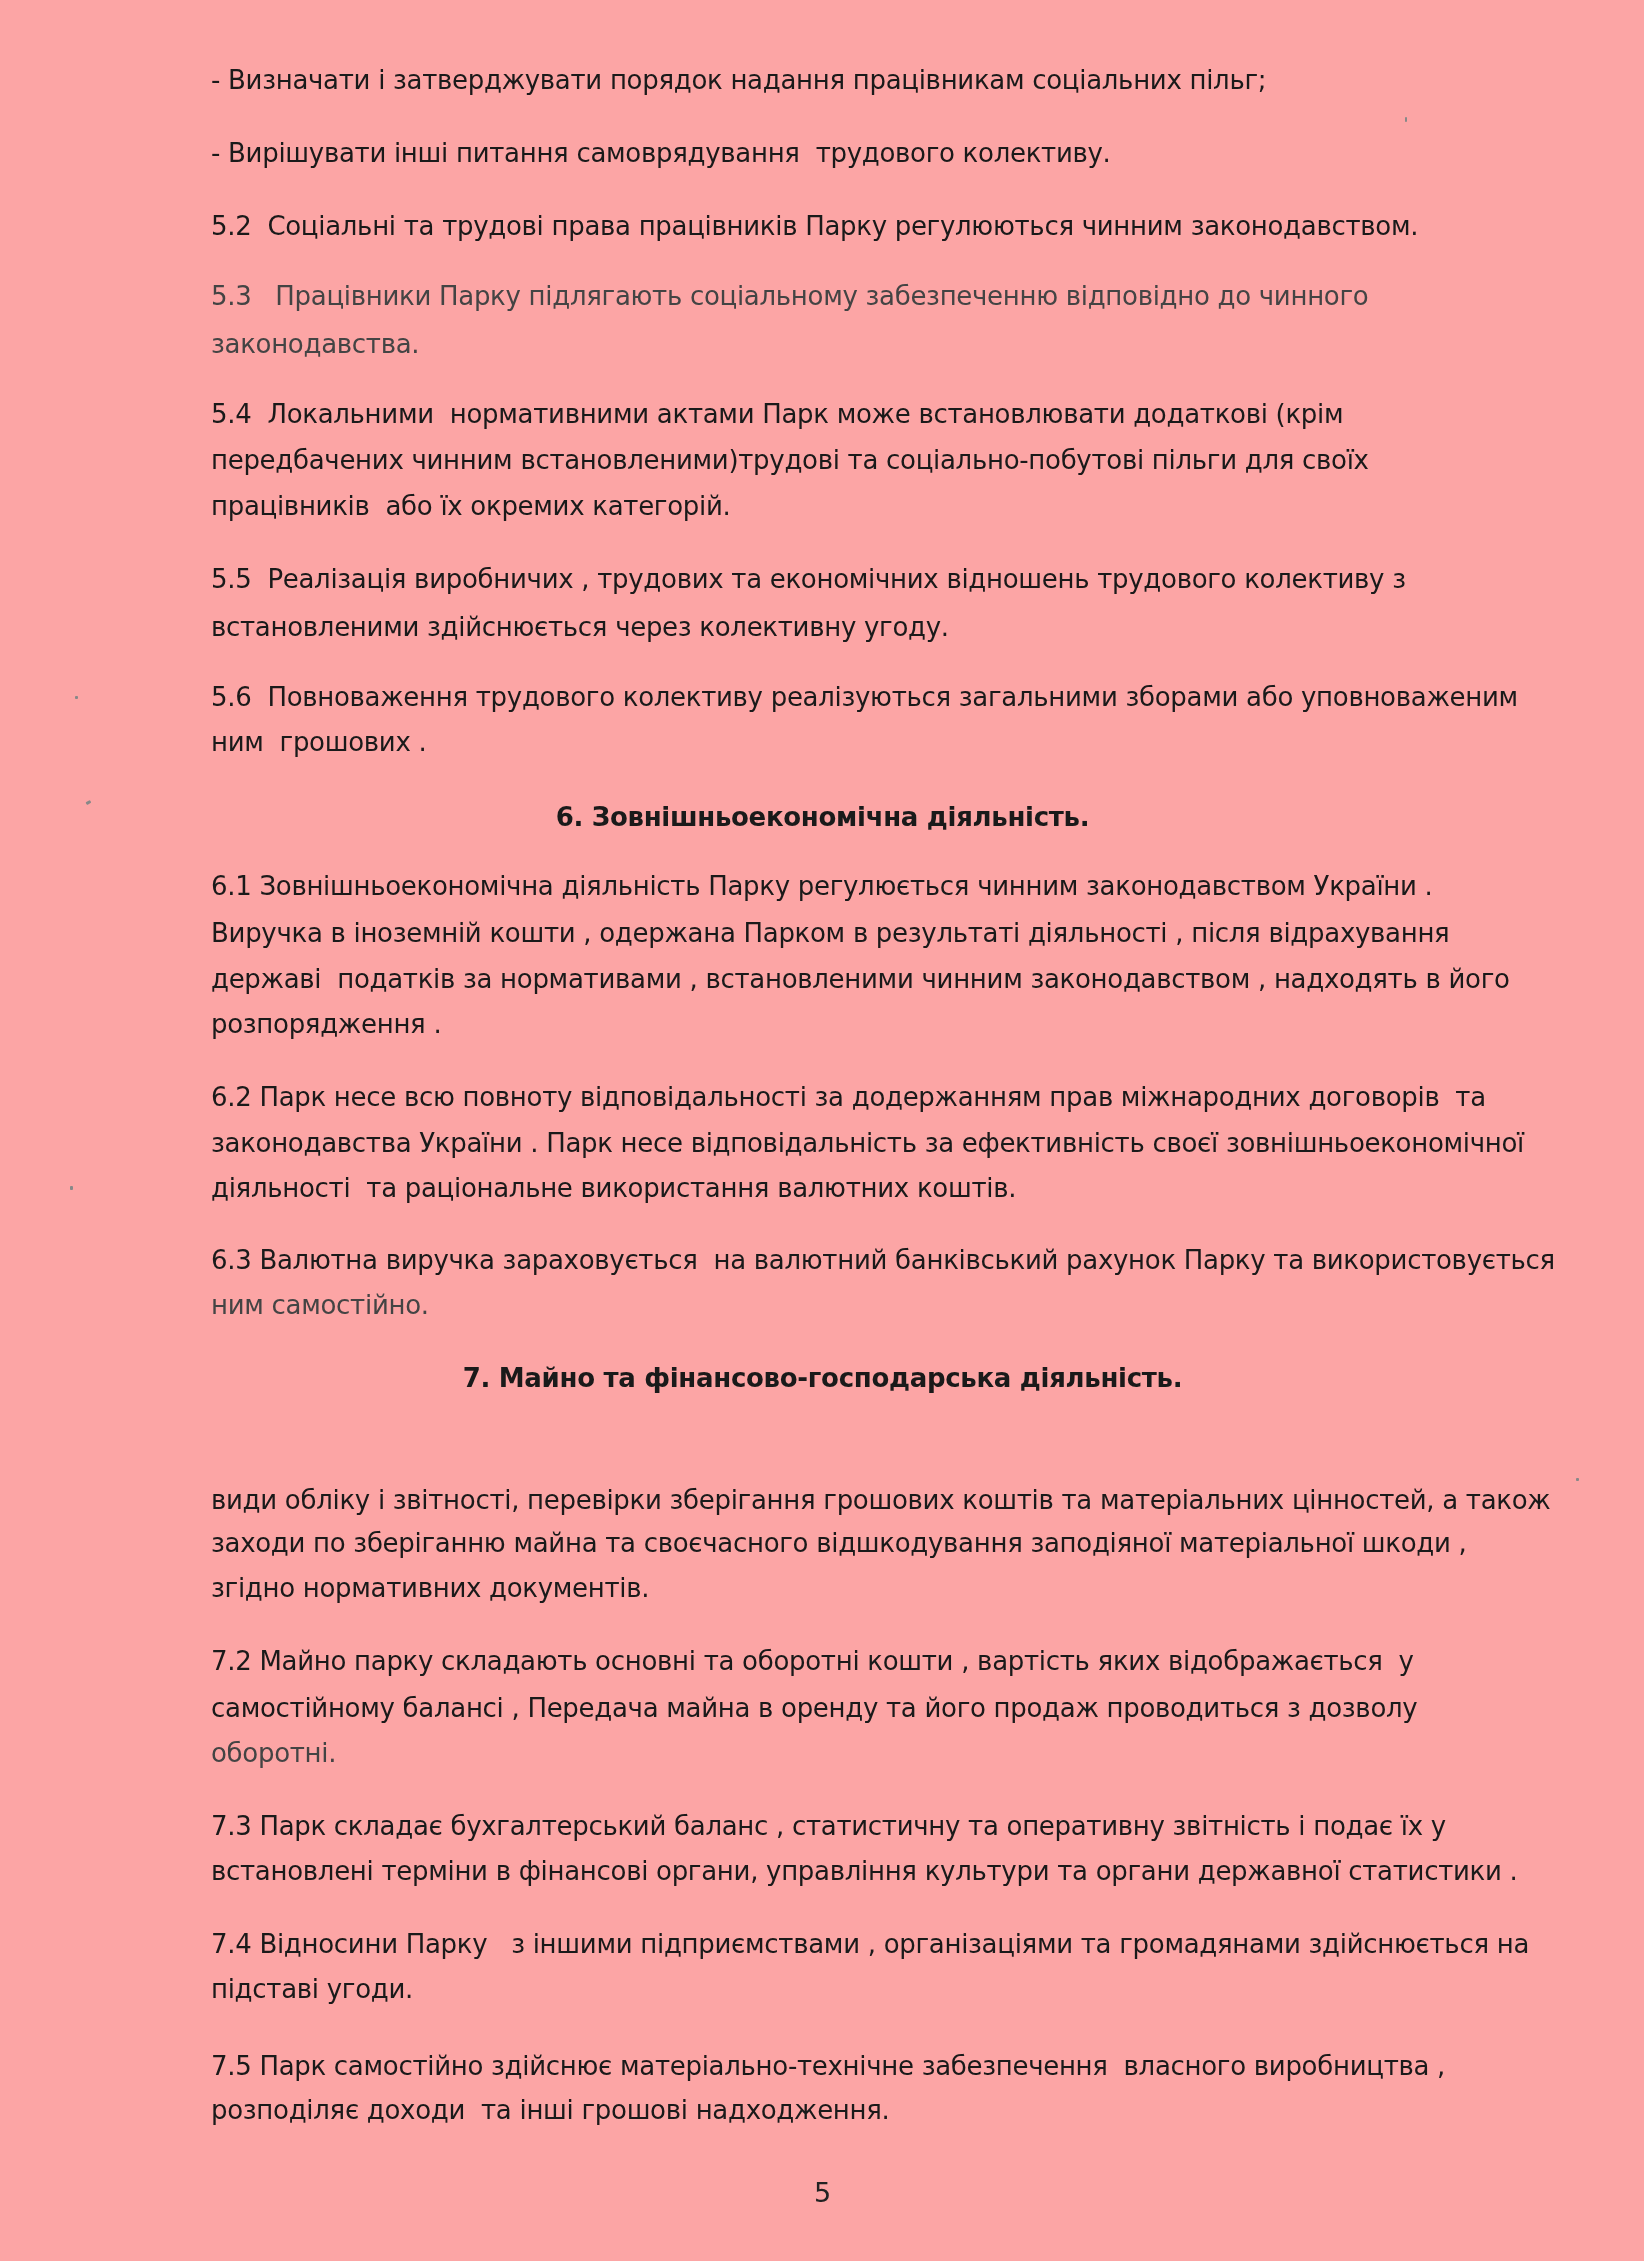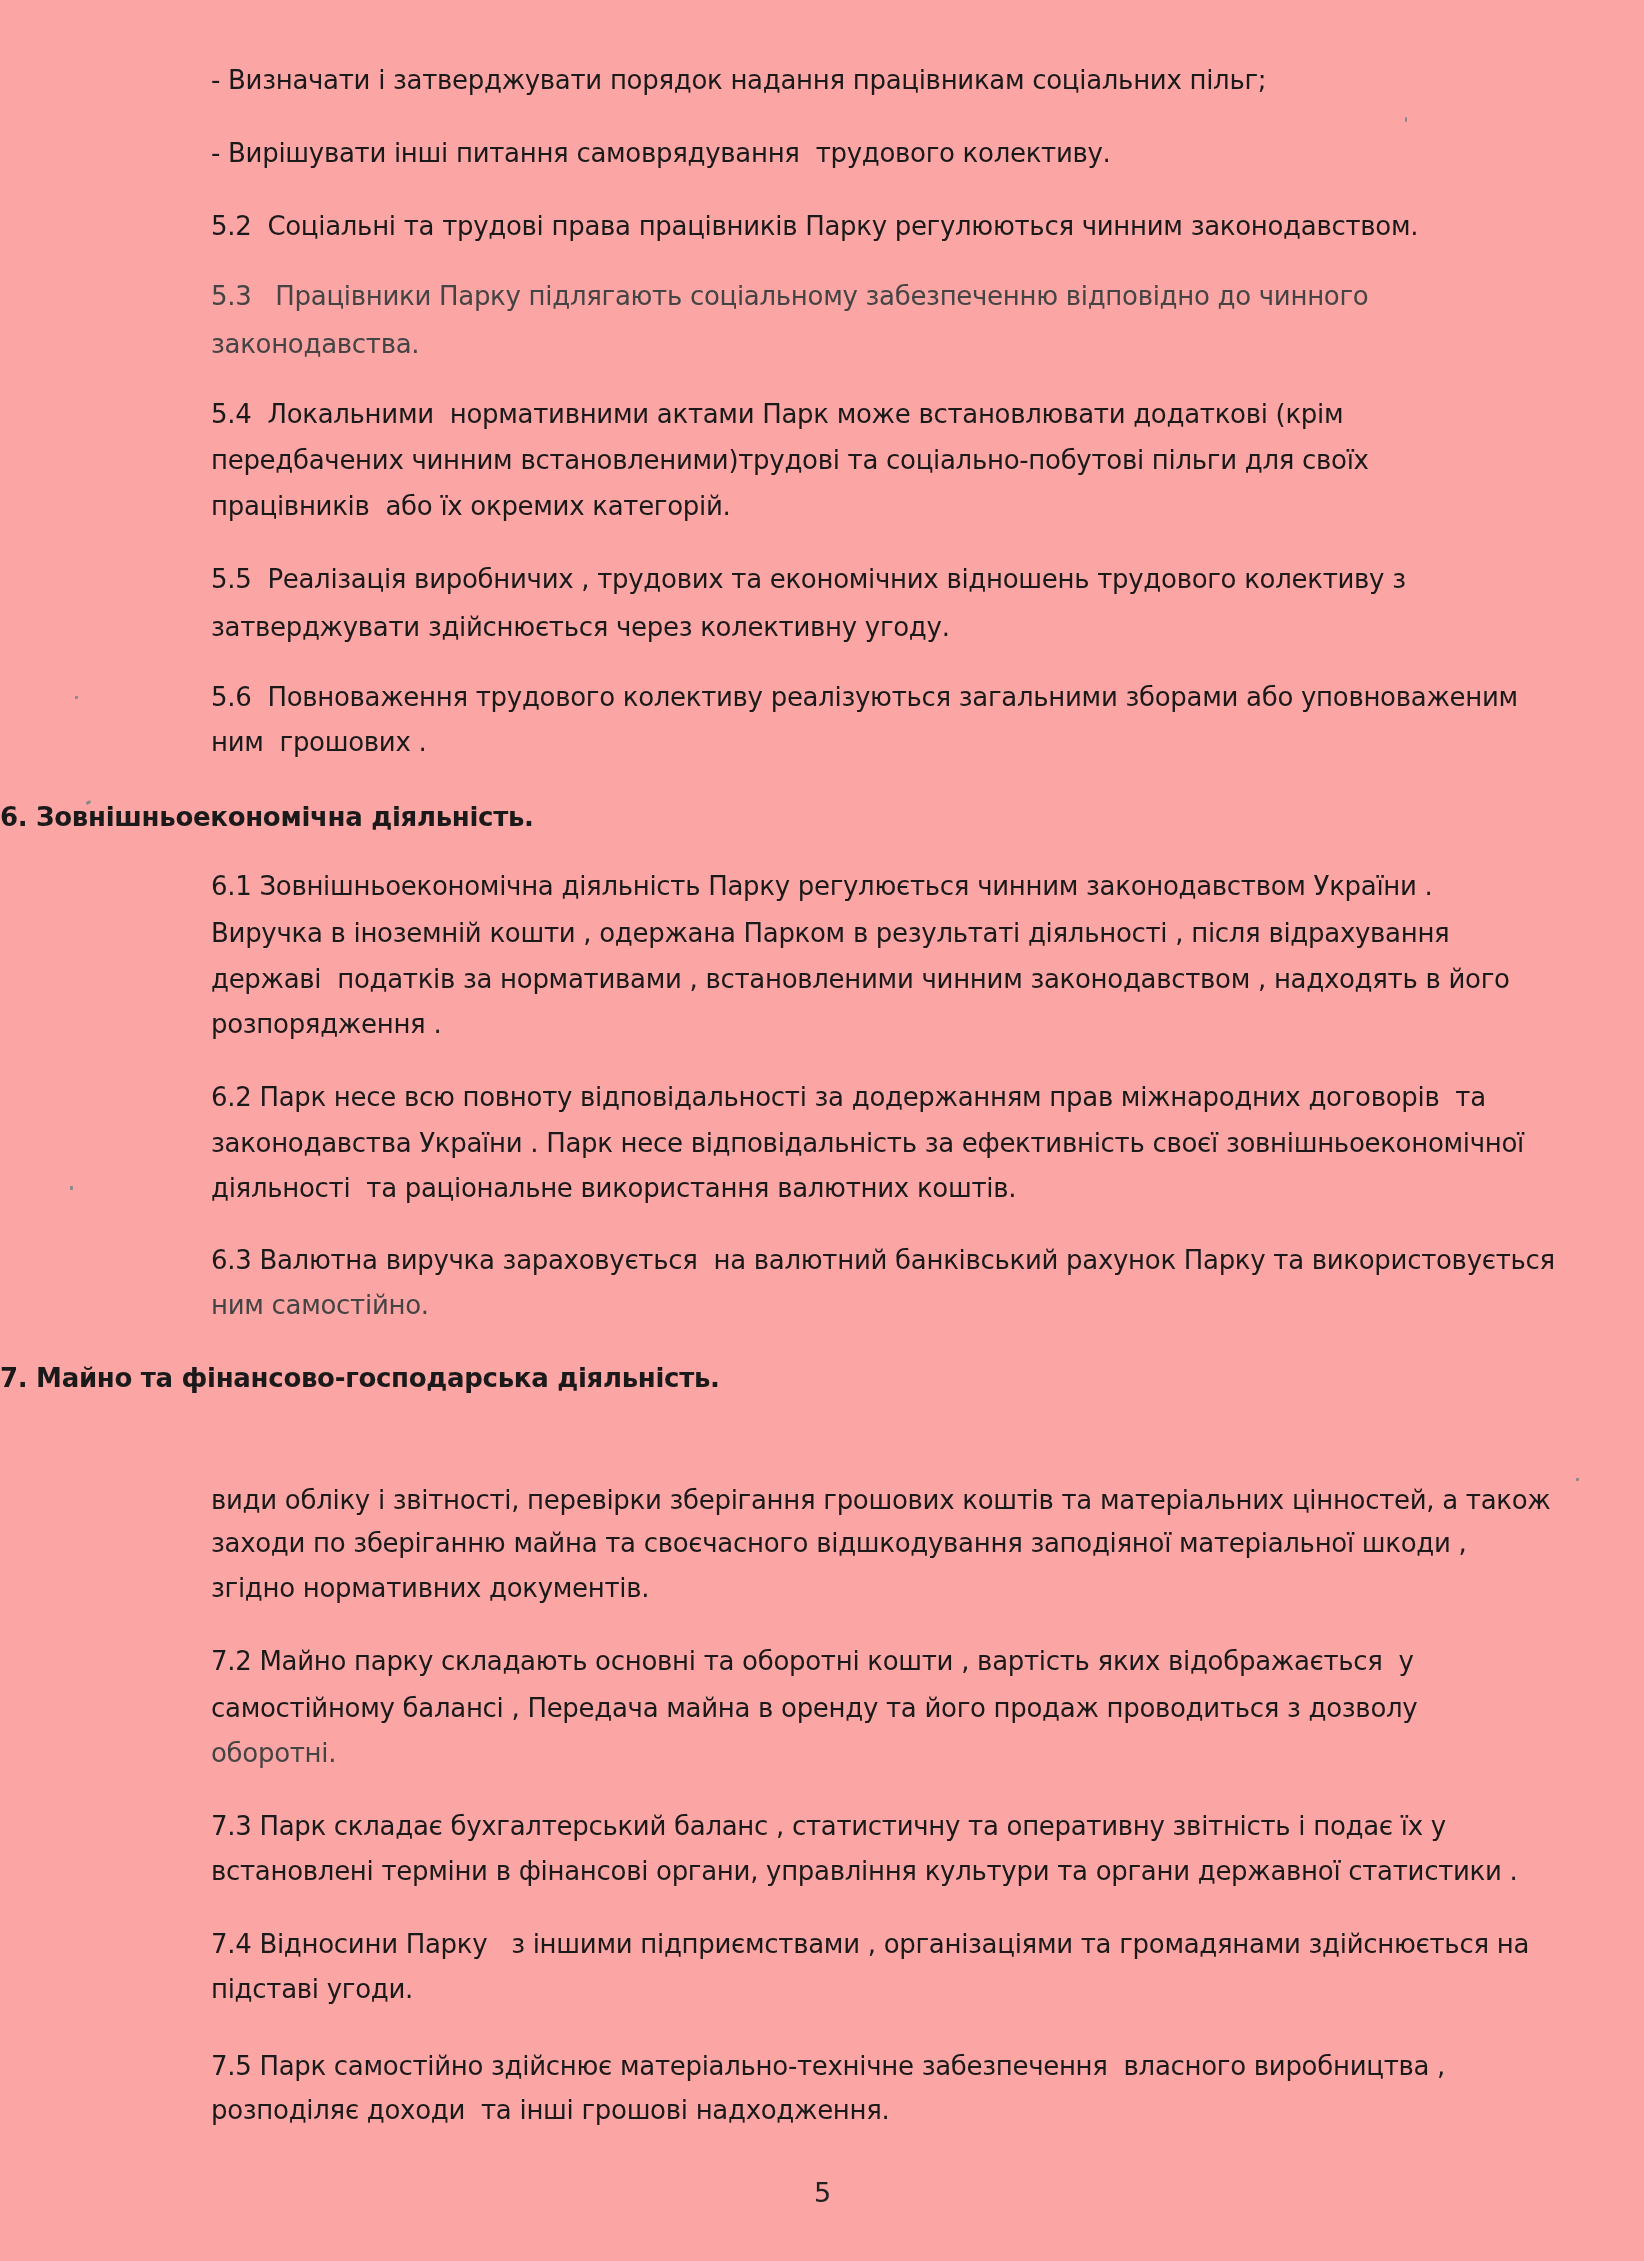--- a/index.html
+++ b/index.html
@@ -16,21 +16,21 @@
     background: linear-gradient(to right, rgba(255,255,255,0), rgba(200,200,200,0.35));
   }
   .line {
     position: absolute; left: 211px; white-space: pre;
     font-size: 26px; line-height: 31px;
     transform-origin: left center;
     letter-spacing: -0.3px;
   }
   .faint { color: #444; }
   .heading {
-    position: absolute; left: 0; width: 1645px; text-align: left;
+    position: absolute; left: 0; width: 1645px; text-align: center;
     font-size: 26px; line-height: 31px; font-weight: bold;
     letter-spacing: -0.3px;
   }
   .pagenum {
     position: absolute; left: 0; width: 1645px; text-align: center;
     font-size: 27px; line-height: 31px; color: #222;
   }
   .speck { position: absolute; background: #888; border-radius: 0.9px; }
 </style>
 </head>
@@ -45,21 +45,21 @@
   <div class="line" style="top:211px">5.2  Соціальні та трудові права працівників Парку регулюються чинним законодавством.</div>
 
   <div class="line faint" style="top:281px">5.3   Працівники Парку підлягають соціальному забезпеченню відповідно до чинного</div>
   <div class="line faint" style="top:329px">законодавства.</div>
 
   <div class="line" style="top:399px">5.4  Локальними  нормативними актами Парк може встановлювати додаткові (крім</div>
   <div class="line" style="top:445px">передбачених чинним встановленими)трудові та соціально-побутові пільги для своїх</div>
   <div class="line" style="top:491px">працівників  або їх окремих категорій.</div>
 
   <div class="line" style="top:564px">5.5  Реалізація виробничих , трудових та економічних відношень трудового колективу з</div>
-  <div class="line" style="top:612px">затверджувати здійснюється через колективну угоду.</div>
+  <div class="line" style="top:612px">встановленими здійснюється через колективну угоду.</div>
 
   <div class="line" style="top:682px">5.6  Повноваження трудового колективу реалізуються загальними зборами або уповноваженим</div>
   <div class="line" style="top:727px">ним  грошових .</div>
 
   <div class="heading" style="top:802px">6. Зовнішньоекономічна діяльність.</div>
 
   <div class="line" style="top:871px">6.1 Зовнішньоекономічна діяльність Парку регулюється чинним законодавством України .</div>
   <div class="line" style="top:918px">Виручка в іноземній кошти , одержана Парком в результаті діяльності , після відрахування</div>
   <div class="line" style="top:964px">державі  податків за нормативами , встановленими чинним законодавством , надходять в його</div>
   <div class="line" style="top:1009px">розпорядження .</div>

